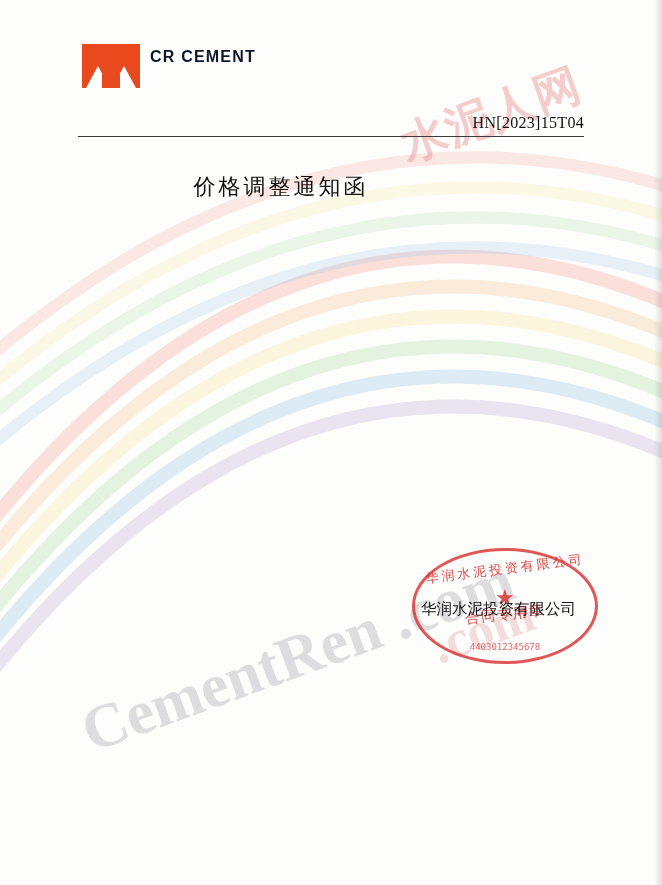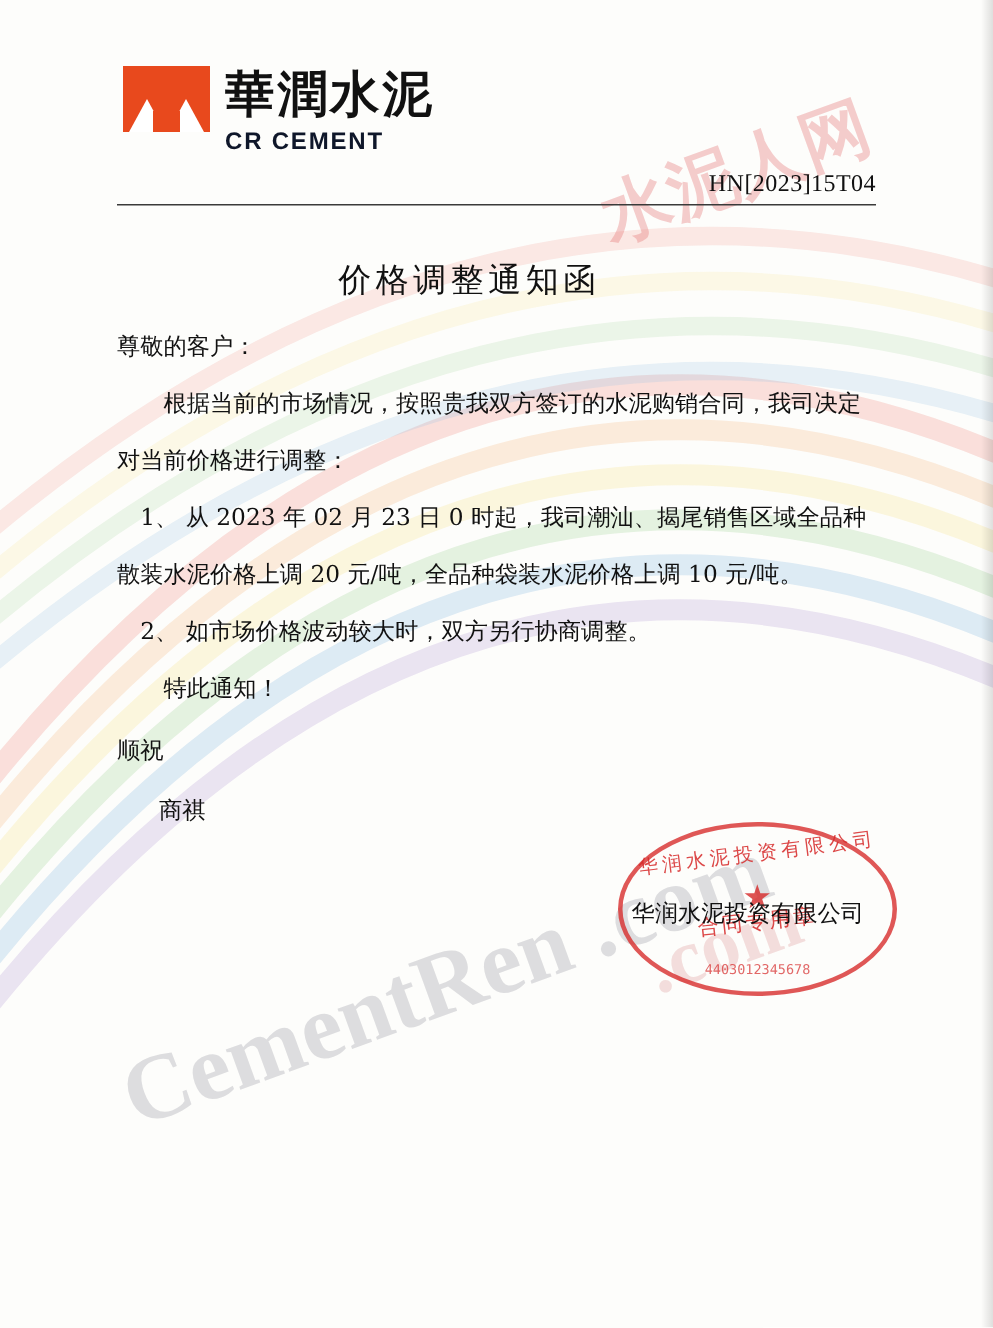--- a/index.html
+++ b/index.html
@@ -156,21 +156,20 @@
   .title {
     position: absolute;
     top: 172px;
     left: 0;
     width: 562px;
     text-align: center;
     font-size: 22px;
     letter-spacing: 3px;
     color: #111;
     font-family: "DejaVu Serif", serif;
-    margin-left: 32px;
   }
 
   .body {
     position: absolute;
     left: 78px;
     top: 212px;
     width: 508px;
     font-size: 15.5px;
     line-height: 38px;
     color: #111;
@@ -290,42 +289,30 @@
 
   <div class="wm-text-1">水泥人网</div>
   <div class="wm-text-3">.com</div>
   <div class="wm-text-2">CementRen .com</div>
 
   <div class="header">
     <div class="logo-mark">
       <div class="logo-notch"></div>
     </div>
     <div class="logo-text-block">
-      <div class="logo-cn">華潤水泥</div>
       <div class="logo-en">CR CEMENT</div>
     </div>
   </div>
 
   <div class="doc-no">HN[2023]15T04</div>
   <div class="rule"></div>
 
   <div class="title">价格调整通知函</div>
 
-  <div class="body">
-    <p class="p">尊敬的客户：</p>
-    <p class="p indent-1">根据当前的市场情况，按照贵我双方签订的水泥购销合同，我司决定对当前价格进行调整：</p>
-    <p class="p indent-item">1、  从 2023 年 02 月 23 日 0 时起，我司潮汕、揭尾销售区域全品种散装水泥价格上调 20 元/吨，全品种袋装水泥价格上调 10 元/吨。</p>
-    <p class="p indent-item">2、  如市场价格波动较大时，双方另行协商调整。</p>
-    <p class="p indent-1">特此通知！</p>
-  </div>
-
-  <div class="closing">
-    <div>顺祝</div>
-    <div class="sub">商祺</div>
-  </div>
+
 
   <div class="stamp">
     <div class="ellipse"></div>
     <div class="arc-text">华润水泥投资有限公司</div>
     <div class="star">★</div>
     <div class="inner-text">合同专用章</div>
     <div class="code">4403012345678</div>
   </div>
 
   <div class="sign">

